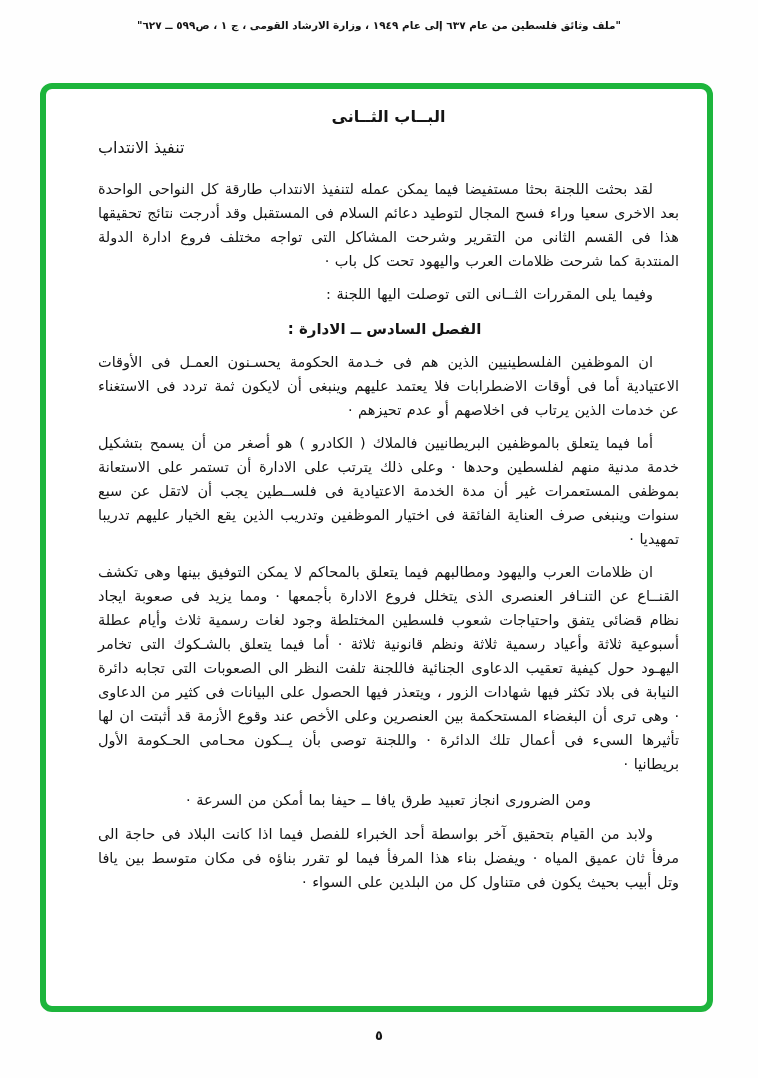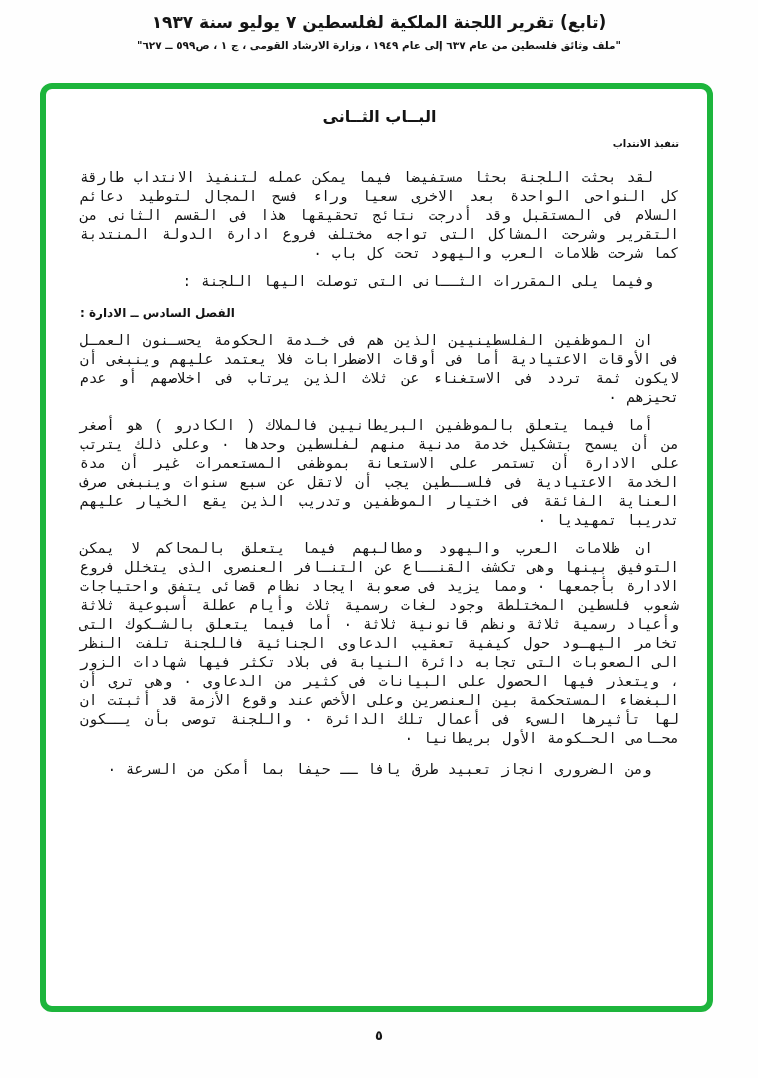--- a/index.html
+++ b/index.html
@@ -42,94 +42,93 @@
   .frame {
     position: absolute;
     left: 40px;
     top: 83px;
     width: 673px;
     height: 929px;
     box-sizing: border-box;
     border: 6px solid #1db53c;
     border-radius: 12px;
     background: #ffffff;
-    padding: 14px 28px 16px 34px;
+    padding: 14px 28px 16px 52px;
     direction: rtl;
   }
   .chapter-title {
     text-align: center;
     font-size: 16px;
     font-weight: bold;
     margin: 4px 0 0 0;
   }
   .chapter-subtitle {
-    text-align: right;
-    font-size: 10px;
-    font-weight: bold;
+    text-align: left;
+    font-size: 16px;
+    font-weight: normal;
     margin: 12px 0 0 0;
   }
   .text-col {
     margin-top: 20px;
   }
   p.para {
     direction: rtl;
     text-align: justify;
     text-indent: 26px;
     font-size: 14.5px;
-    line-height: 19px;
+    line-height: 24px;
     margin: 0 0 9px 0;
     word-spacing: 1px;
-    font-family: Liberation Mono, monospace;
   }
   p.para.short-center {
     text-align: center;
     text-indent: 0;
     margin-top: 12px;
     margin-bottom: 10px;
   }
   .section-heading {
     direction: rtl;
-    text-align: left;
-    font-size: 12px;
+    text-align: center;
+    font-size: 15px;
     font-weight: bold;
     margin: 14px 8px 12px 0;
   }
   
   .page-number {
     position: absolute;
     top: 1028px;
     left: 0;
     width: 758px;
     text-align: center;
     font-size: 13px;
     font-weight: bold;
   }
 </style>
 </head>
 <body>
 
 <div class="page">
 
   <div class="doc-header">
-    <h1 class="doc-title">(تابع) تقرير اللجنة الملكية لفلسطين ٧ يوليو سنة ١٩٣٧</h1>
     <div class="doc-source">"ملف وثائق فلسطين من عام ٦٣٧ إلى عام ١٩٤٩ ، وزارة الارشاد القومى ، ج ١ ، ص٥٩٩ ــ ٦٢٧"</div>
   </div>
 
   <div class="frame">
     <h2 class="chapter-title">البــاب الثــانى</h2>
     <h3 class="chapter-subtitle">تنفيذ الانتداب</h3>
 
     <div class="text-col">
       <p class="para">لقد بحثت اللجنة بحثا مستفيضا فيما يمكن عمله لتنفيذ الانتداب طارقة كل النواحى الواحدة بعد الاخرى سعيا وراء فسح المجال لتوطيد دعائم السلام فى المستقبل وقد أدرجت نتائج تحقيقها هذا فى القسم الثانى من التقرير وشرحت المشاكل التى تواجه مختلف فروع ادارة الدولة المنتدبة كما شرحت ظلامات العرب واليهود تحت كل باب ·</p>
       <p class="para">وفيما يلى المقررات الثــانى التى توصلت اليها اللجنة :</p>
 
       <div class="section-heading">الفصل السادس ــ الادارة :</div>
 
-      <p class="para">ان الموظفين الفلسطينيين الذين هم فى خـدمة الحكومة يحسـنون العمـل فى الأوقات الاعتيادية أما فى أوقات الاضطرابات فلا يعتمد عليهم وينبغى أن لايكون ثمة تردد فى الاستغناء عن ثلاث الذين يرتاب فى اخلاصهم أو عدم تحيزهم ·</p>
+      <p class="para">ان الموظفين الفلسطينيين الذين هم فى خـدمة الحكومة يحسـنون العمـل فى الأوقات الاعتيادية أما فى أوقات الاضطرابات فلا يعتمد عليهم وينبغى أن لايكون ثمة تردد فى الاستغناء عن خدمات الذين يرتاب فى اخلاصهم أو عدم تحيزهم ·</p>
       <p class="para">أما فيما يتعلق بالموظفين البريطانيين فالملاك ( الكادرو ) هو أصغر من أن يسمح بتشكيل خدمة مدنية منهم لفلسطين وحدها · وعلى ذلك يترتب على الادارة أن تستمر على الاستعانة بموظفى المستعمرات غير أن مدة الخدمة الاعتيادية فى فلســطين يجب أن لاتقل عن سبع سنوات وينبغى صرف العناية الفائقة فى اختيار الموظفين وتدريب الذين يقع الخيار عليهم تدريبا تمهيديا ·</p>
       <p class="para">ان ظلامات العرب واليهود ومطالبهم فيما يتعلق بالمحاكم لا يمكن التوفيق بينها وهى تكشف القنــاع عن التنـافر العنصرى الذى يتخلل فروع الادارة بأجمعها · ومما يزيد فى صعوبة ايجاد نظام قضائى يتفق واحتياجات شعوب فلسطين المختلطة وجود لغات رسمية ثلاث وأيام عطلة أسبوعية ثلاثة وأعياد رسمية ثلاثة ونظم قانونية ثلاثة · أما فيما يتعلق بالشـكوك التى تخامر اليهـود حول كيفية تعقيب الدعاوى الجنائية فاللجنة تلفت النظر الى الصعوبات التى تجابه دائرة النيابة فى بلاد تكثر فيها شهادات الزور ، ويتعذر فيها الحصول على البيانات فى كثير من الدعاوى · وهى ترى أن البغضاء المستحكمة بين العنصرين وعلى الأخص عند وقوع الأزمة قد أثبتت ان لها تأثيرها السىء فى أعمال تلك الدائرة · واللجنة توصى بأن يــكون محـامى الحـكومة الأول بريطانيا ·</p>
       <p class="para short-center">ومن الضرورى انجاز تعبيد طرق يافا ــ حيفا بما أمكن من السرعة ·</p>
+      <p class="para">ولابد من القيام بتحقيق آخر بواسطة أحد الخبراء للفصل فيما اذا كانت البلاد فى حاجة الى مرفأ ثان عميق المياه · ويفضل بناء هذا المرفأ فيما لو تقرر بناؤه فى مكان متوسط بين يافا وتل أبيب بحيث يكون فى متناول كل من البلدين على السواء ·</p>
     </div>
   </div>
 
   <div class="page-number">٥</div>
 
 </div>
 
 </body></html>

